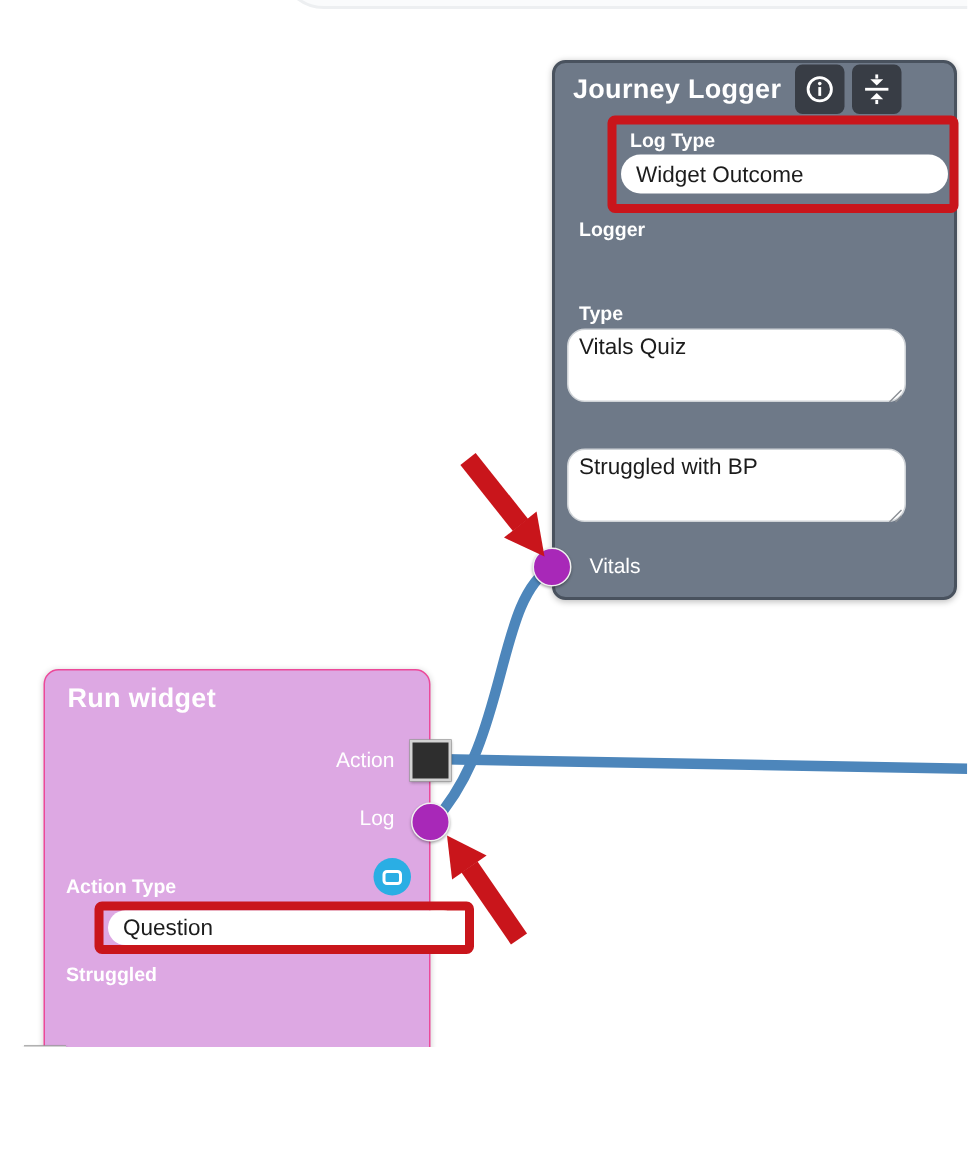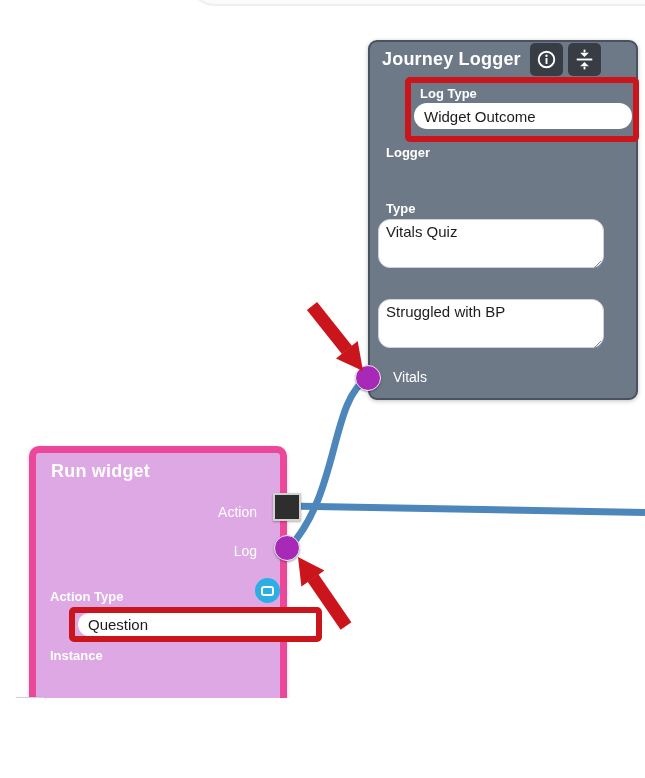--- a/index.html
+++ b/index.html
@@ -16,21 +16,21 @@
   }
   
   .node { position:absolute; z-index:10; }
   .node--logger {
     left:368px; top:40px; width:270px; height:360px;
     background:#6e7988; border:2px solid #49525e; border-radius:9px;
     box-shadow:0 1px 4px rgba(0,0,0,.25);
   }
   .node--run {
     left:29px; top:446px; width:258px; height:296px;
-    background:#dda8e3; border:7px solid #ec4899; border-radius:10px;
+    background:#dda8e3; border:1px solid #ec4899; border-radius:10px;
     box-shadow:0 1px 4px rgba(0,0,0,.18);
   }
   .node-title { position:absolute; color:#fff; font-size:18px; font-weight:700; letter-spacing:.2px; }
   .icon-btn {
     position:absolute; width:33px; height:33px; background:#383d45;
     border-radius:5px; display:flex; align-items:center; justify-content:center;
   }
   .field-label { position:absolute; color:#fff; font-size:13px; font-weight:700; white-space:nowrap; }
   .port-label  { position:absolute; color:#fff; font-size:14px; white-space:nowrap; }
   .pill {
@@ -143,21 +143,21 @@
     <div class="display-icon">
       <span class="screen"></span>
     </div>
 
     <span class="field-label" style="left:14px; top:136px;">Action Type</span>
 
     <div class="hl-box" style="left:-1px; top:154px; width:253px; height:35px;">
       <input class="pill" style="margin: 0px 0px 0px 3px; width: 235px; height: 23px;" value="Question">
     </div>
 
-    <span class="field-label" style="left:14px; top:195px;">Instance</span>
+    <span class="field-label" style="left:14px; top:195px;">Struggled</span>
 
     <span class="port-label" style="left:27px; top:255px;">Action</span>
   </div>
 
   <svg class="layer edges" width="645" height="778">
     <path d="M 368 378 C 330 400, 340 492, 289 548" fill="none" stroke="#4d86bb" stroke-width="7" stroke-linecap="round"></path>
     <line x1="288" y1="506" x2="645" y2="512.5" stroke="#4d86bb" stroke-width="7"></line>
     <line x1="0" y1="709" x2="30" y2="711" stroke="#4d86bb" stroke-width="7"></line>
   </svg>
 

